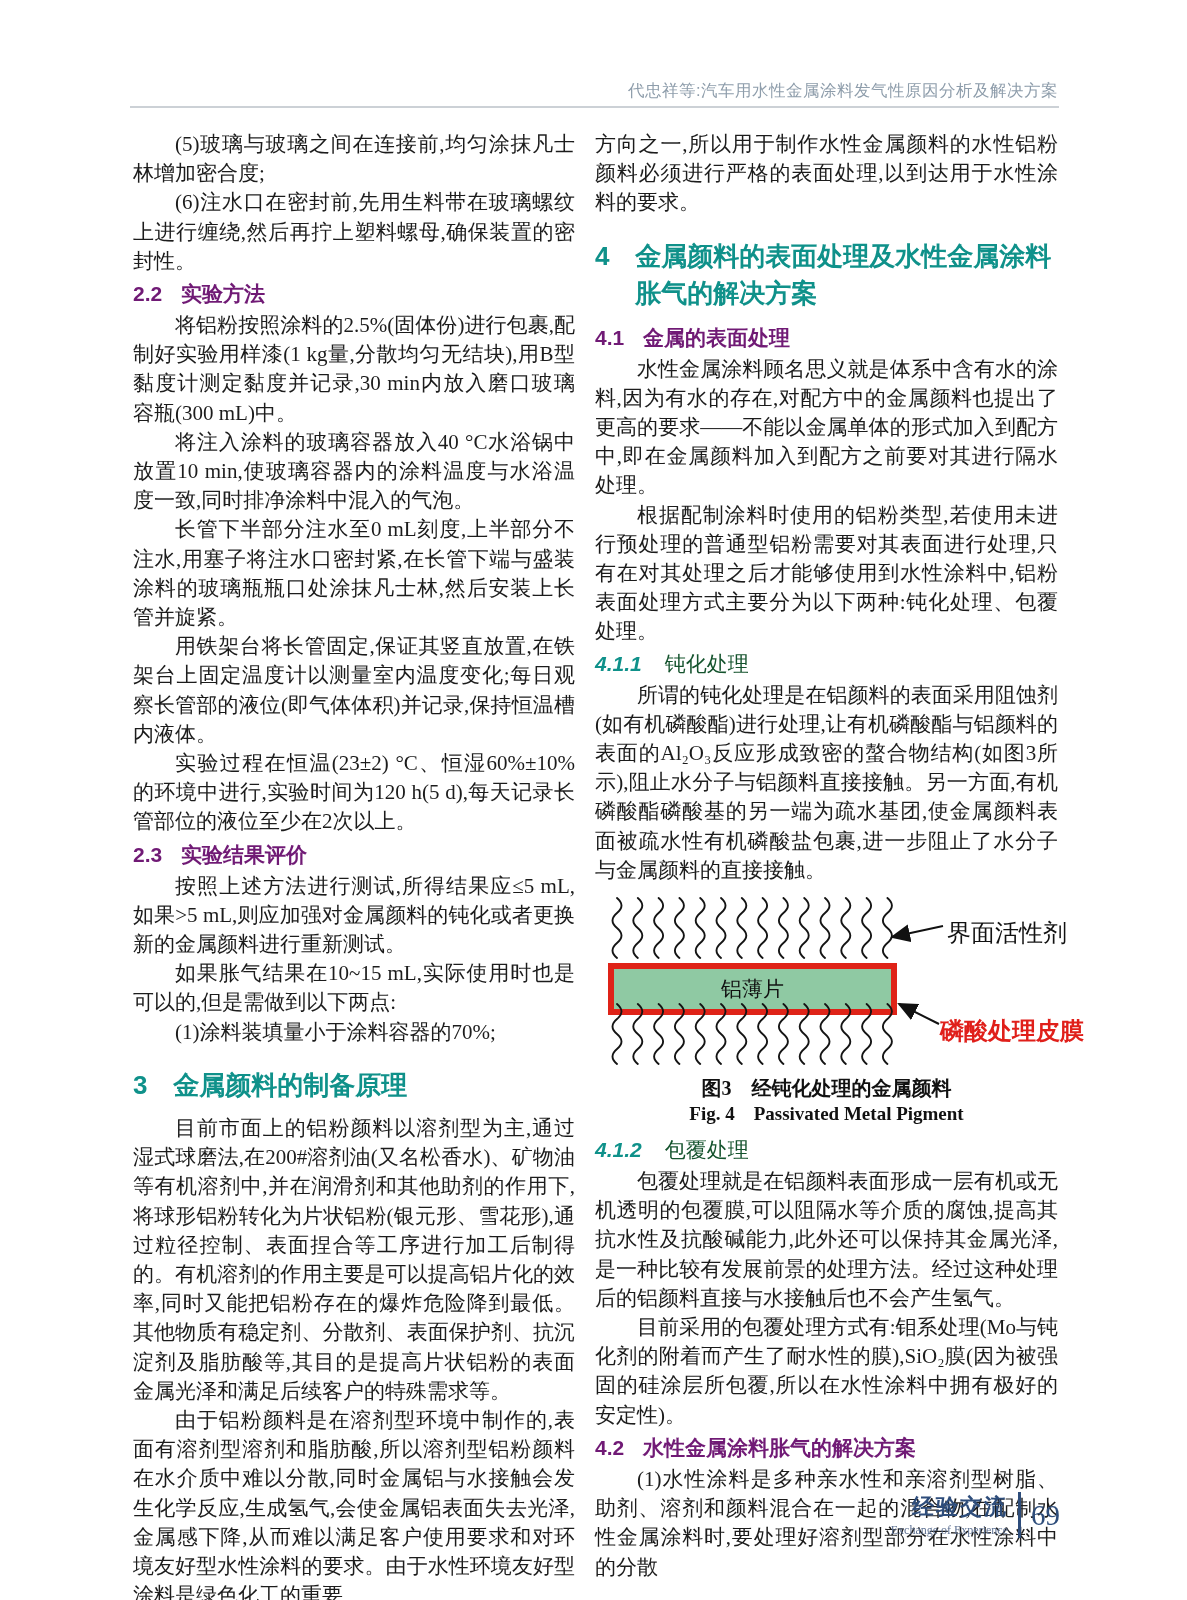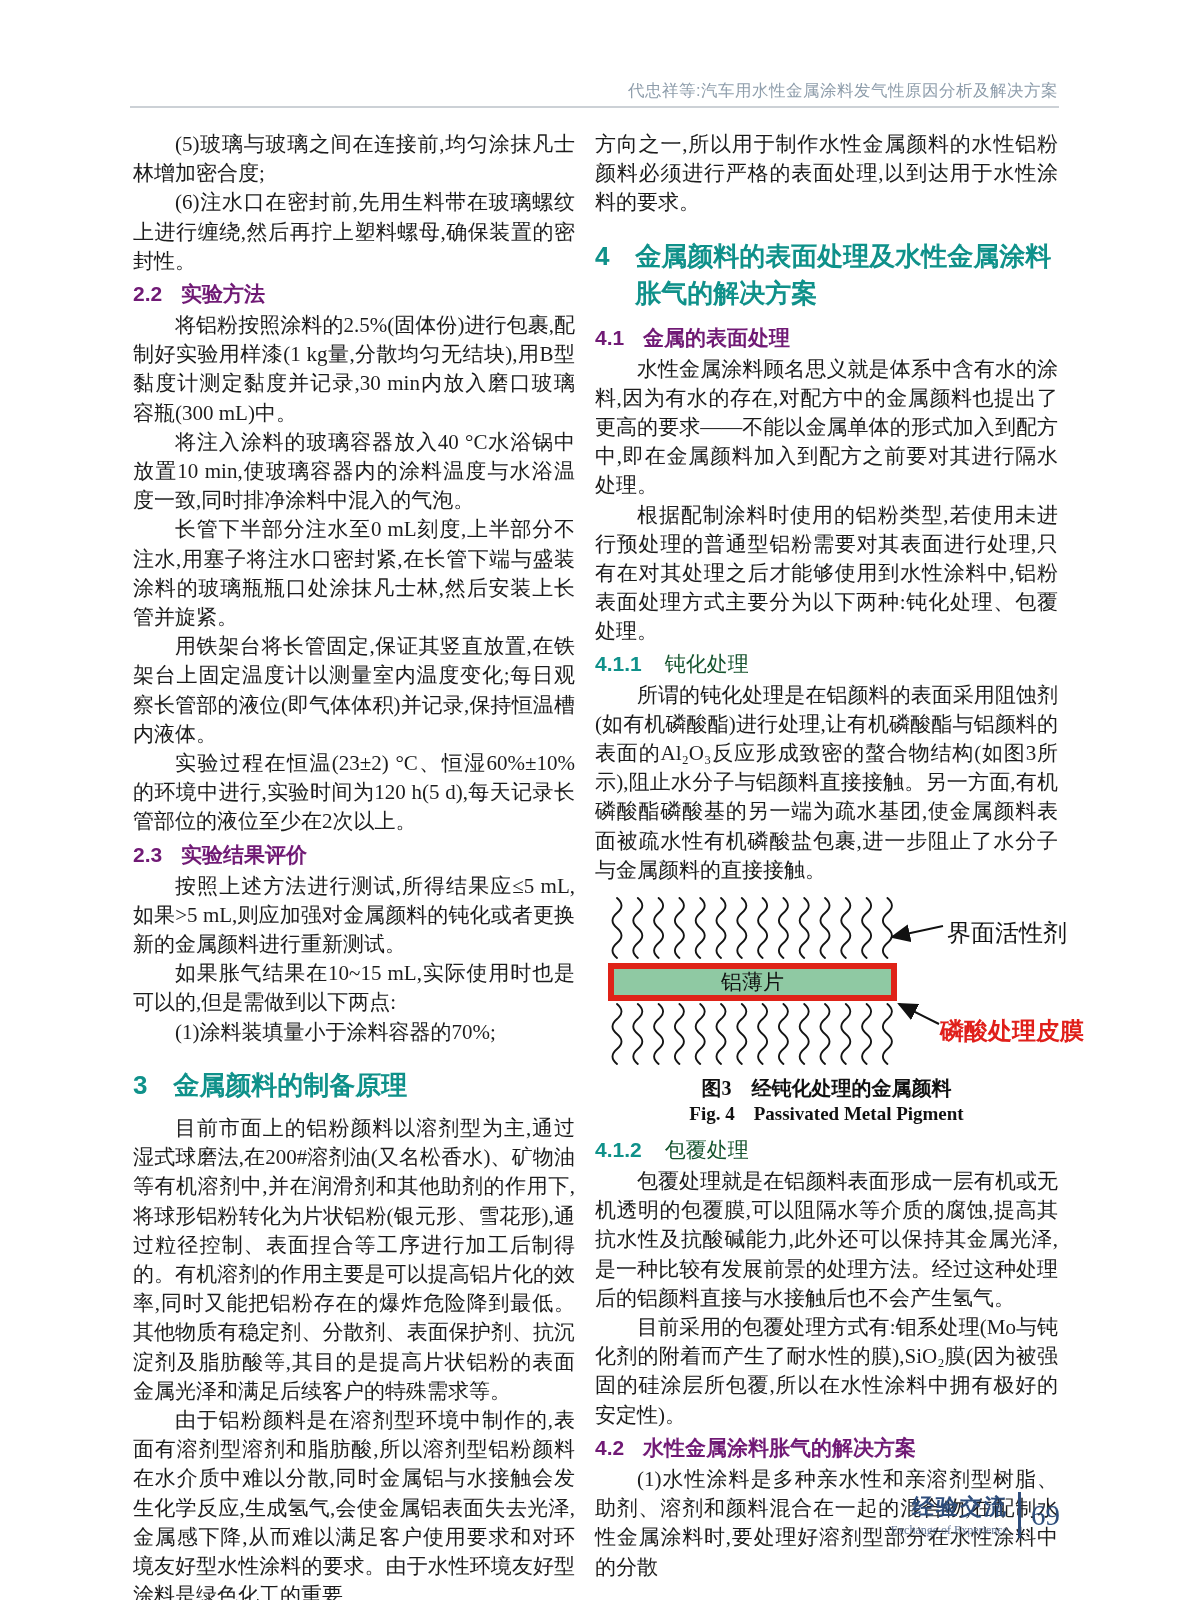--- a/index.html
+++ b/index.html
@@ -37,31 +37,31 @@
   .h-sub .num { margin-right:0.9em; }
   .h-main {
     font-family:"Liberation Sans","DejaVu Sans",sans-serif;
     font-weight:bold; color:#0f918a; font-size:26px; line-height:37px;
     margin:20px 0 10px 0; padding-left:1.55em; text-indent:-1.55em;
   }
   .h-main .num { display:inline-block; width:1.55em; text-indent:0; }
   .h-sub3 { font-size:21px; line-height:30px; margin:2px 0; }
   .h-sub3 .num {
     font-family:"Liberation Sans","DejaVu Sans",sans-serif;
-    color:#0f918a; font-weight:bold; margin-right:1.1em;
+    color:#0f918a; font-weight:bold; margin-right:1.1em;font-style:italic;
   }
   .h-sub3 .ttl { color:#14532d;font-family:Liberation Serif, serif; }
 
   
   .figure { position:relative; width:463px; height:236px; margin:8px 0 6px 0; }
   .squiggle-row { position:absolute; left:13px; width:289px; height:66px; }
   .squiggle-top { top:4px; }
   .squiggle-bottom { top:110px; }
   .flake-bar {
-    position:absolute; left:13px; top:70px; width:289px; height:38px;
+    position:absolute; left:13px; top:70px; width:289px; height:52px;
     background:#8fc9a3; border:6px solid #df2318;
     display:flex; align-items:center; justify-content:center;
     font-size:21px; color:#111;
   }
   .fig-arrows { position:absolute; left:0; top:0; width:463px; height:180px; }
   .fig-label { position:absolute; font-size:24px; white-space:nowrap; }
   .lbl-surfactant { left:352px; top:24px; color:#111; }
   .lbl-film { left:345px; top:122px; color:#e01f1a; font-weight:bold; }
   .fig-cap-zh {
     position:absolute; left:0; top:182px; width:463px; text-align:center;

